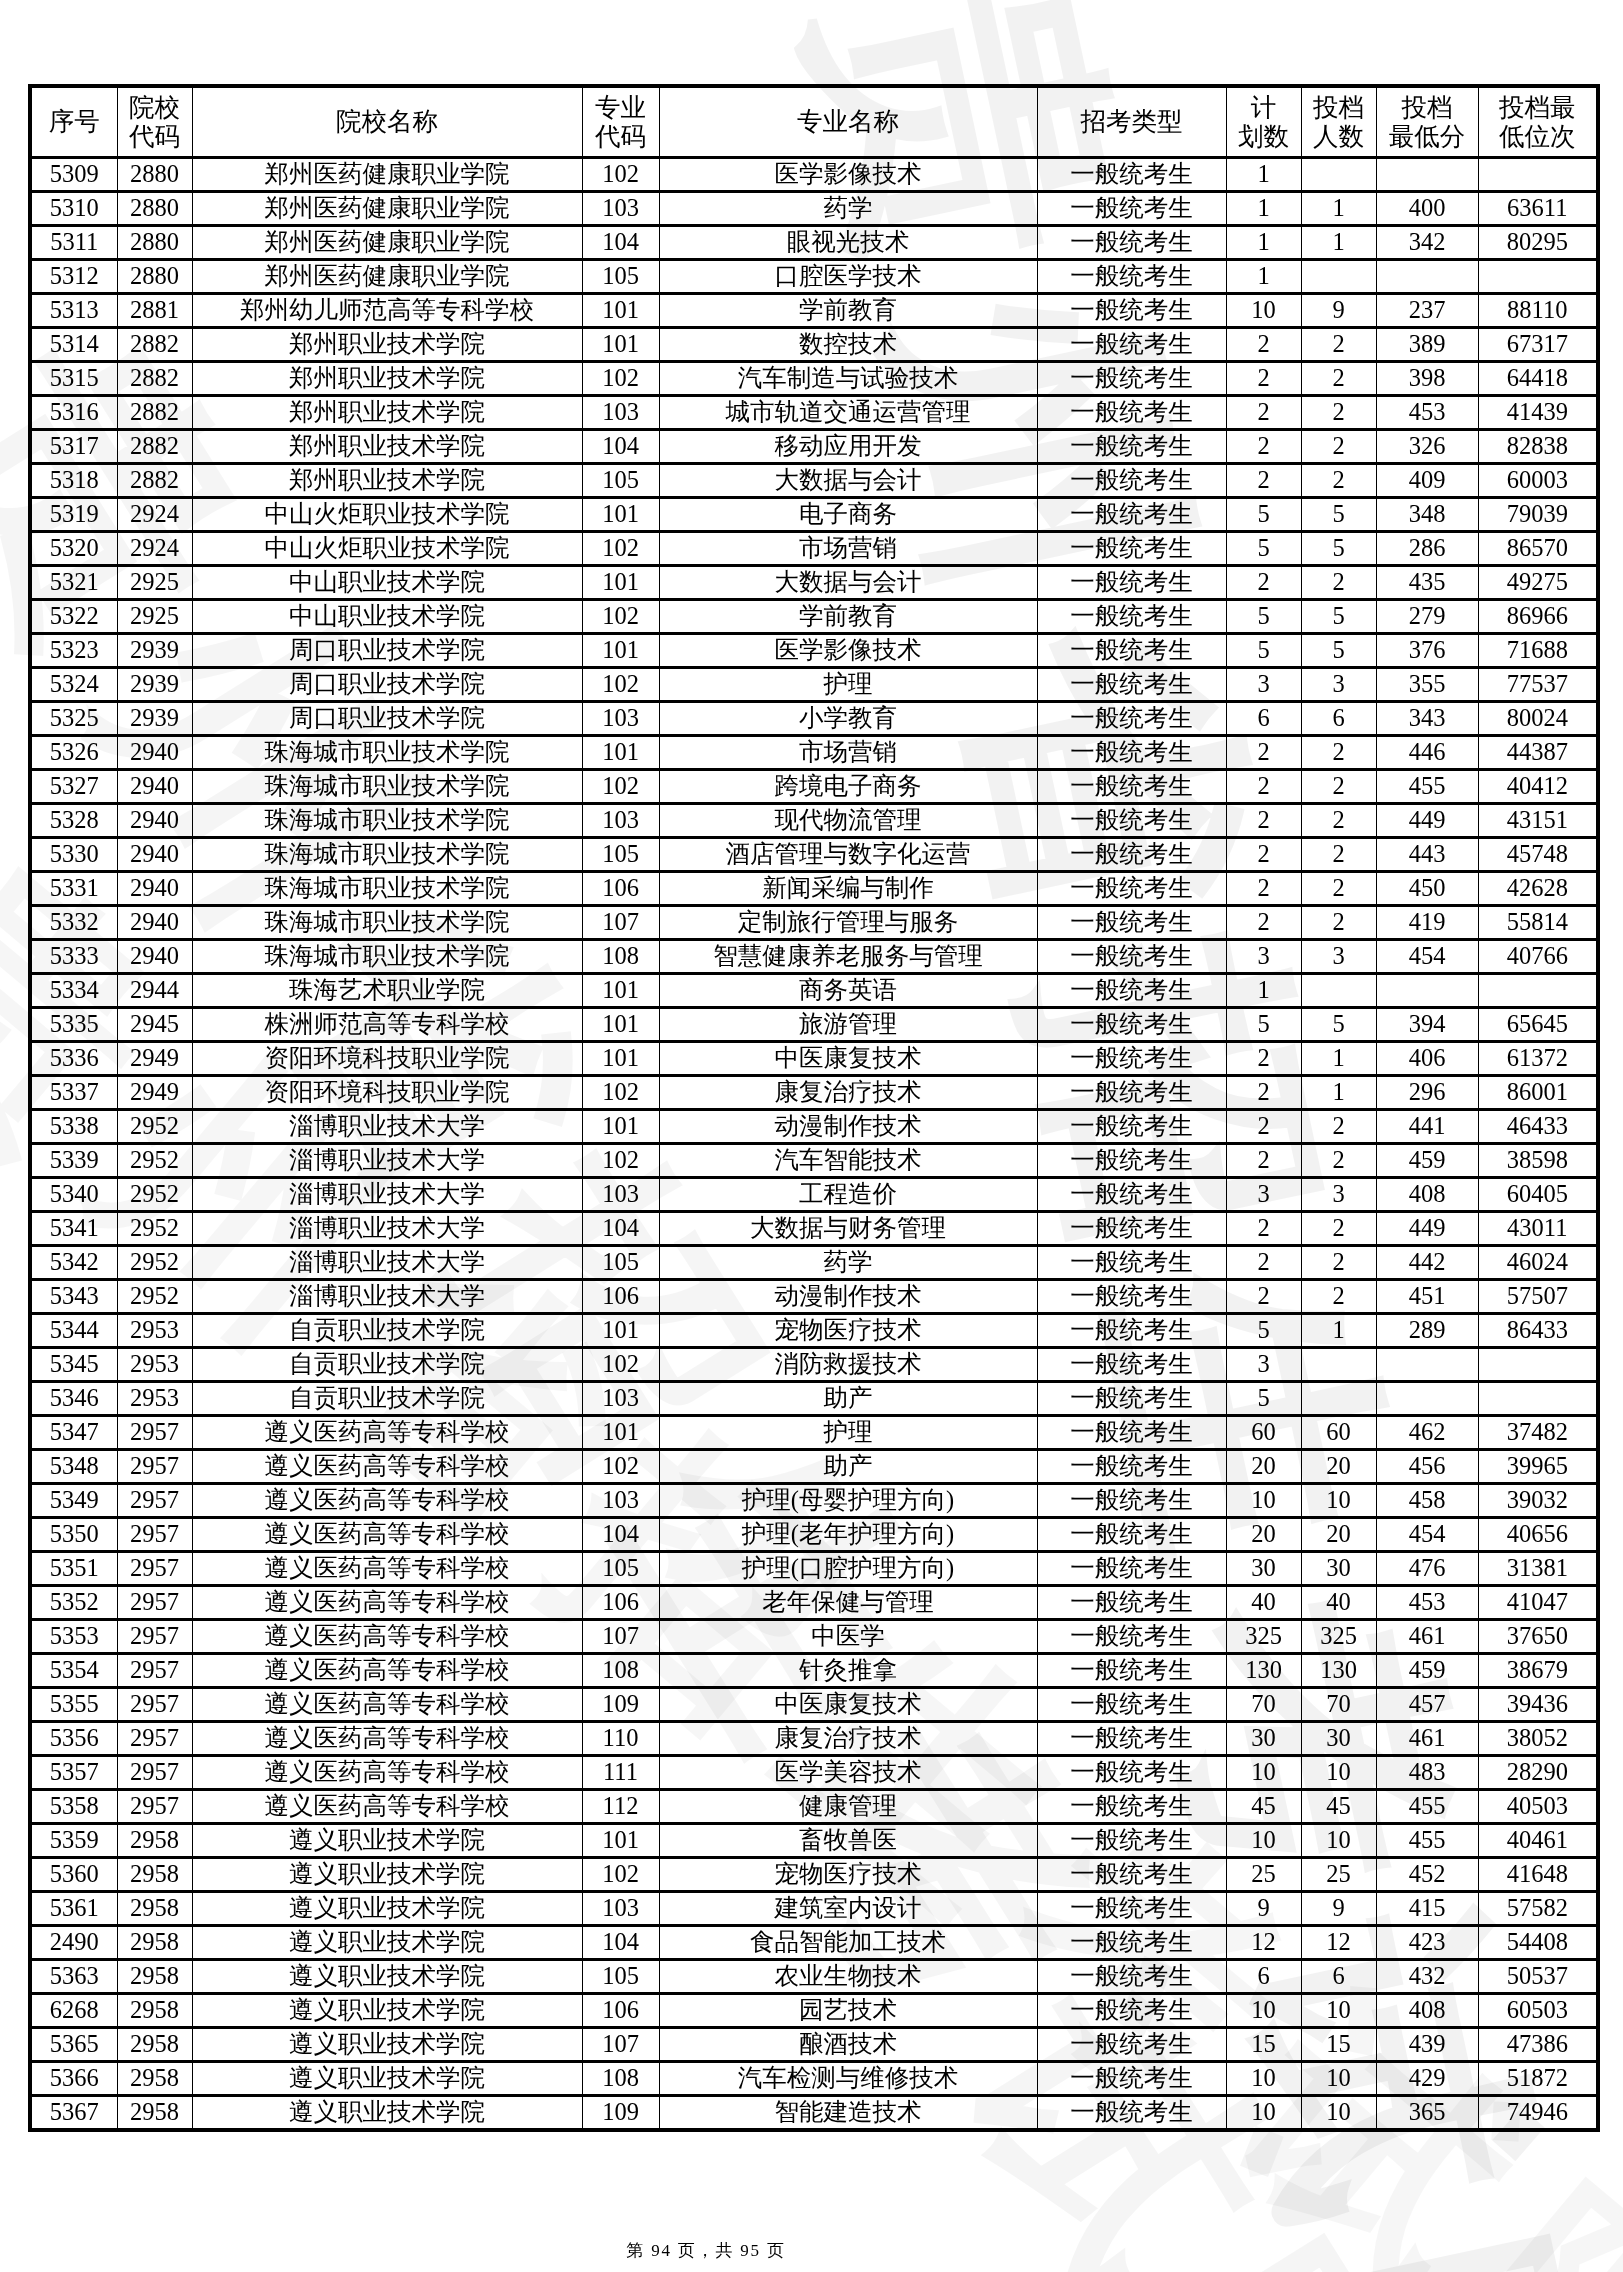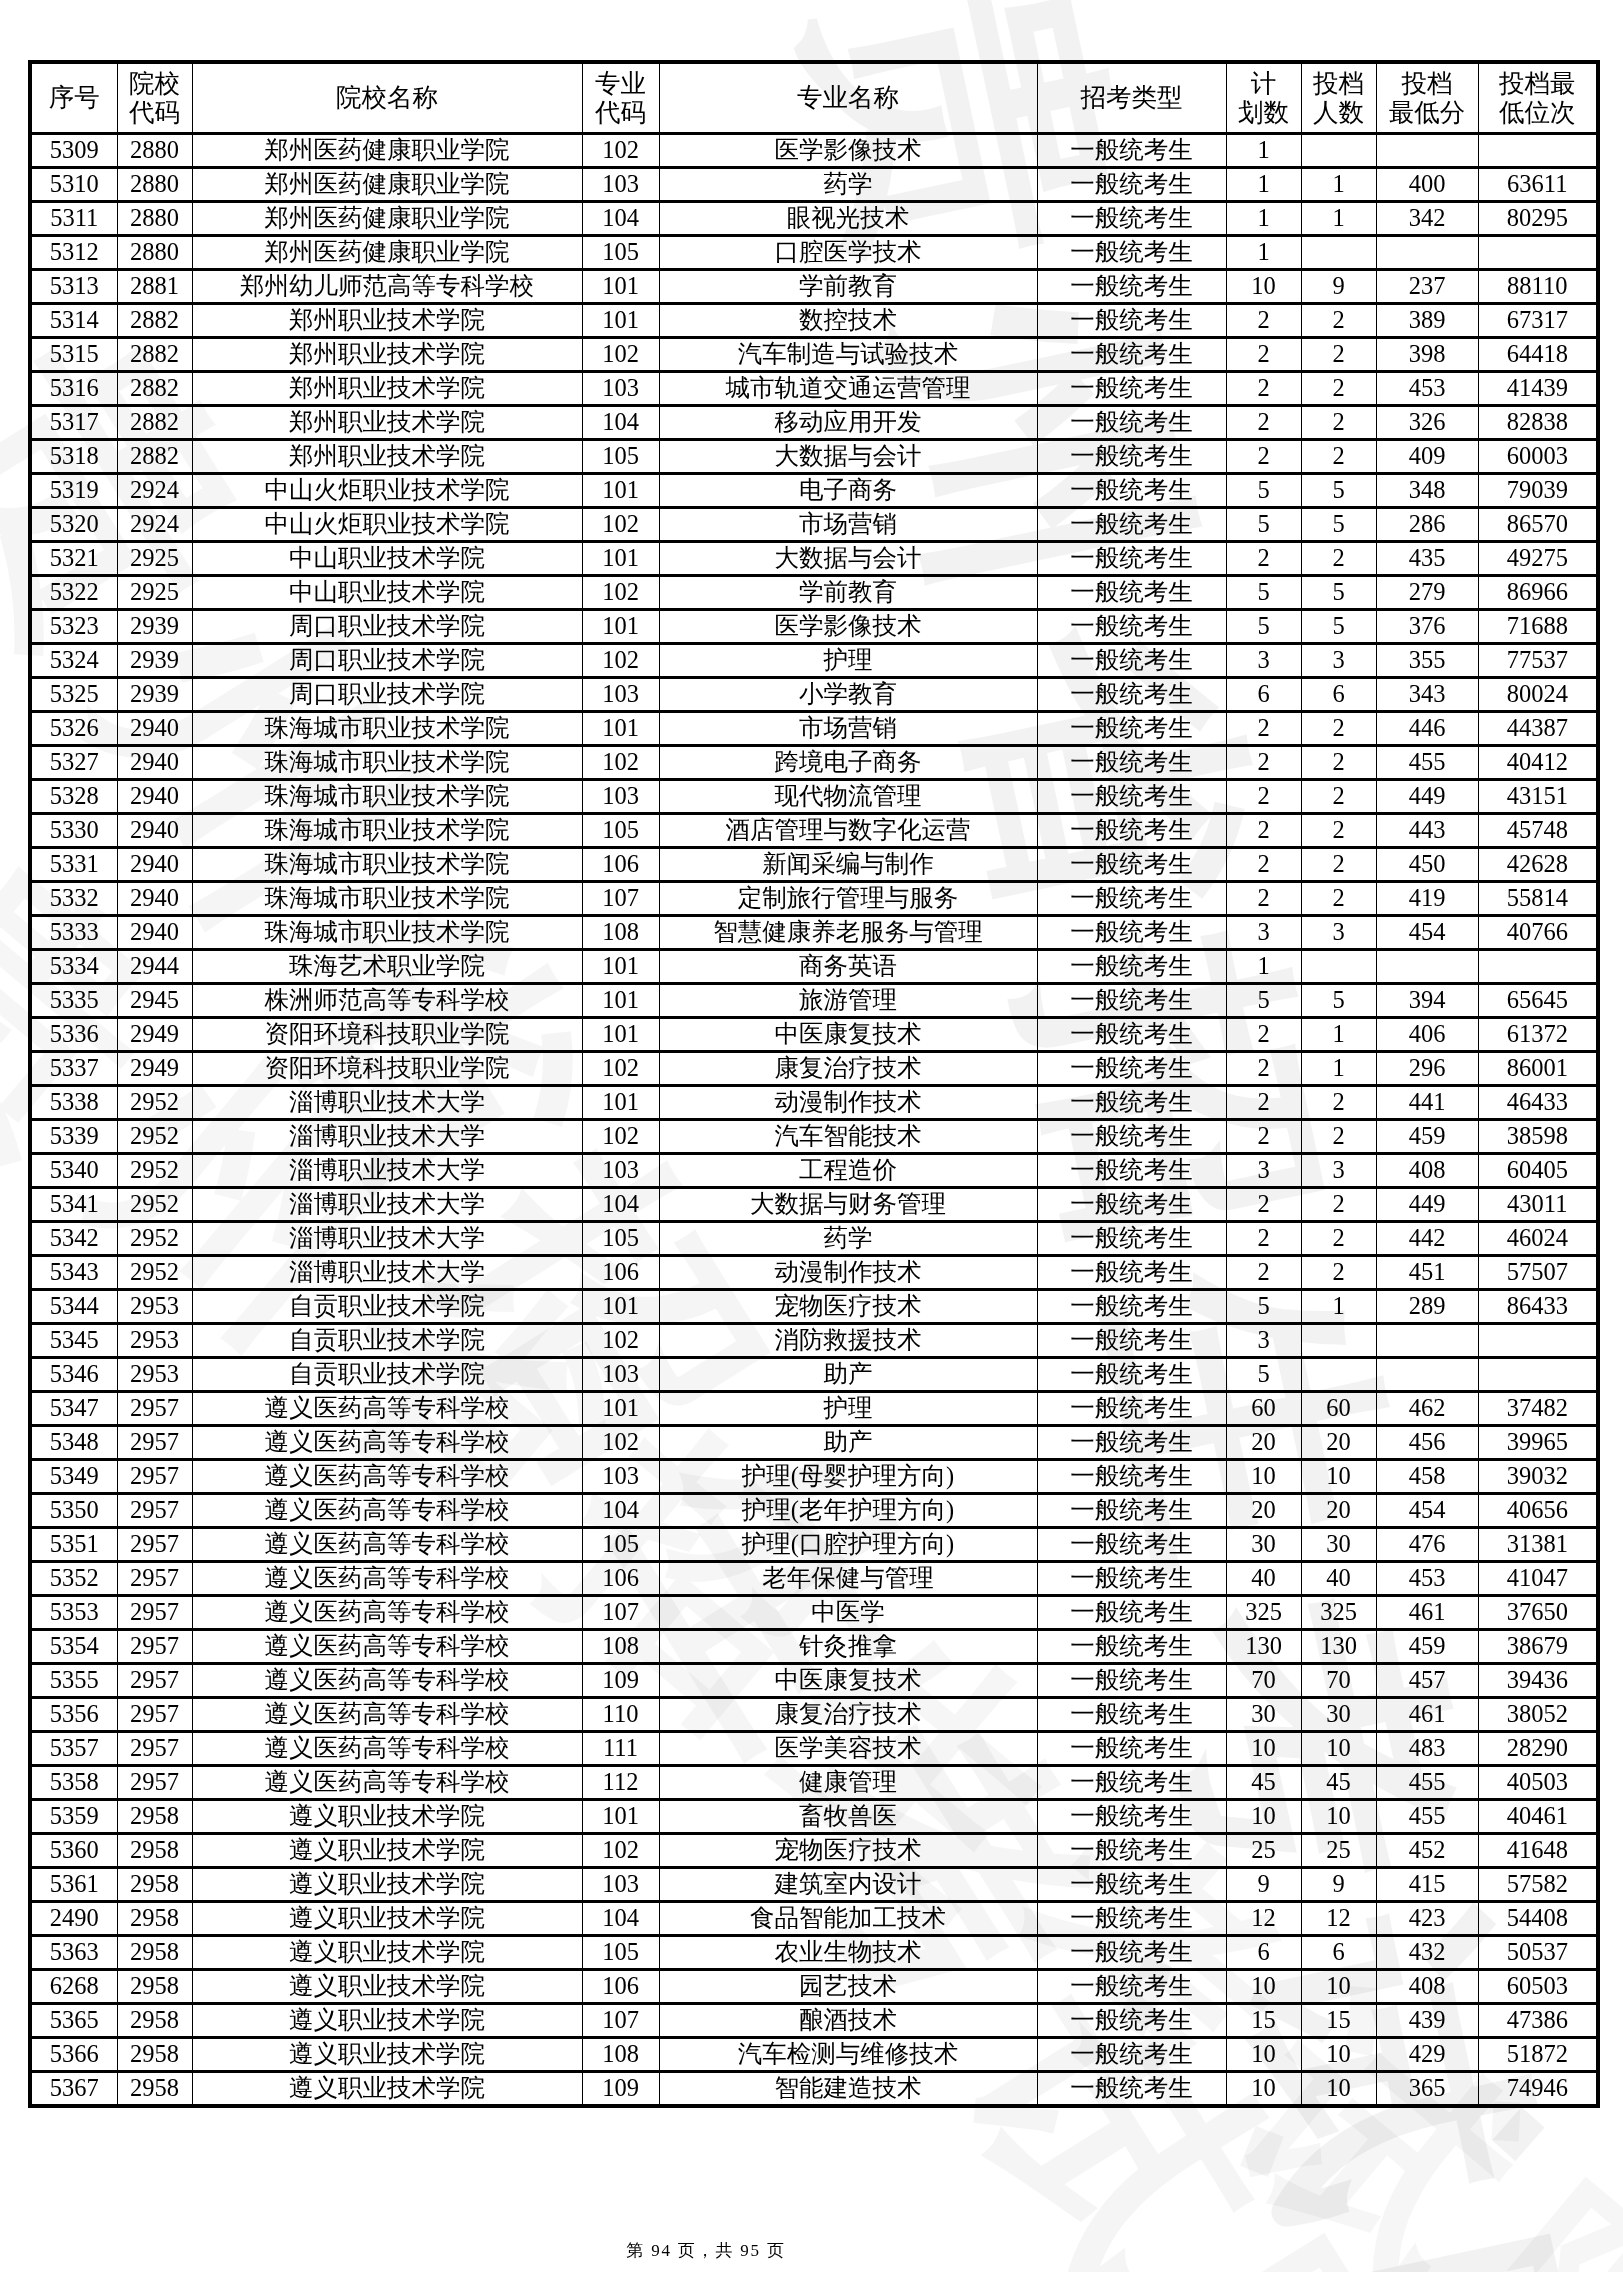--- a/index.html
+++ b/index.html
@@ -17,21 +17,21 @@
     position:absolute; white-space:nowrap; pointer-events:none;
     font-weight:bold; letter-spacing:41px;
     color:rgba(0,0,0,0.05);
     transform-origin:left top;
   }
   .wm1 { left:1127px; top:-64px; font-size:291px; transform:rotate(78deg); }
   .wm2 { left:173px;  top:273px;  font-size:282px; transform:rotate(58deg); color:rgba(0,0,0,0.04); }
   .wm3 { left:27px;   top:795px; font-size:255px; transform:rotate(40deg); color:rgba(0,0,0,0.035); }
 
   table.score-table {
-    position:absolute; left:28px; top:60px; width:1569px;
+    position:absolute; left:28px; top:84px; width:1569px;
     border-collapse:collapse; table-layout:fixed;
     border:4.1px solid #000;
   }
   .score-table th, .score-table td {
     border-left:1.4px solid #000; border-right:1.4px solid #000;
     border-top:3.2px solid #000; border-bottom:3.2px solid #000;
     text-align:center; vertical-align:middle;
     padding:0 2.7px; overflow:hidden;
   }
   .score-table thead th {

